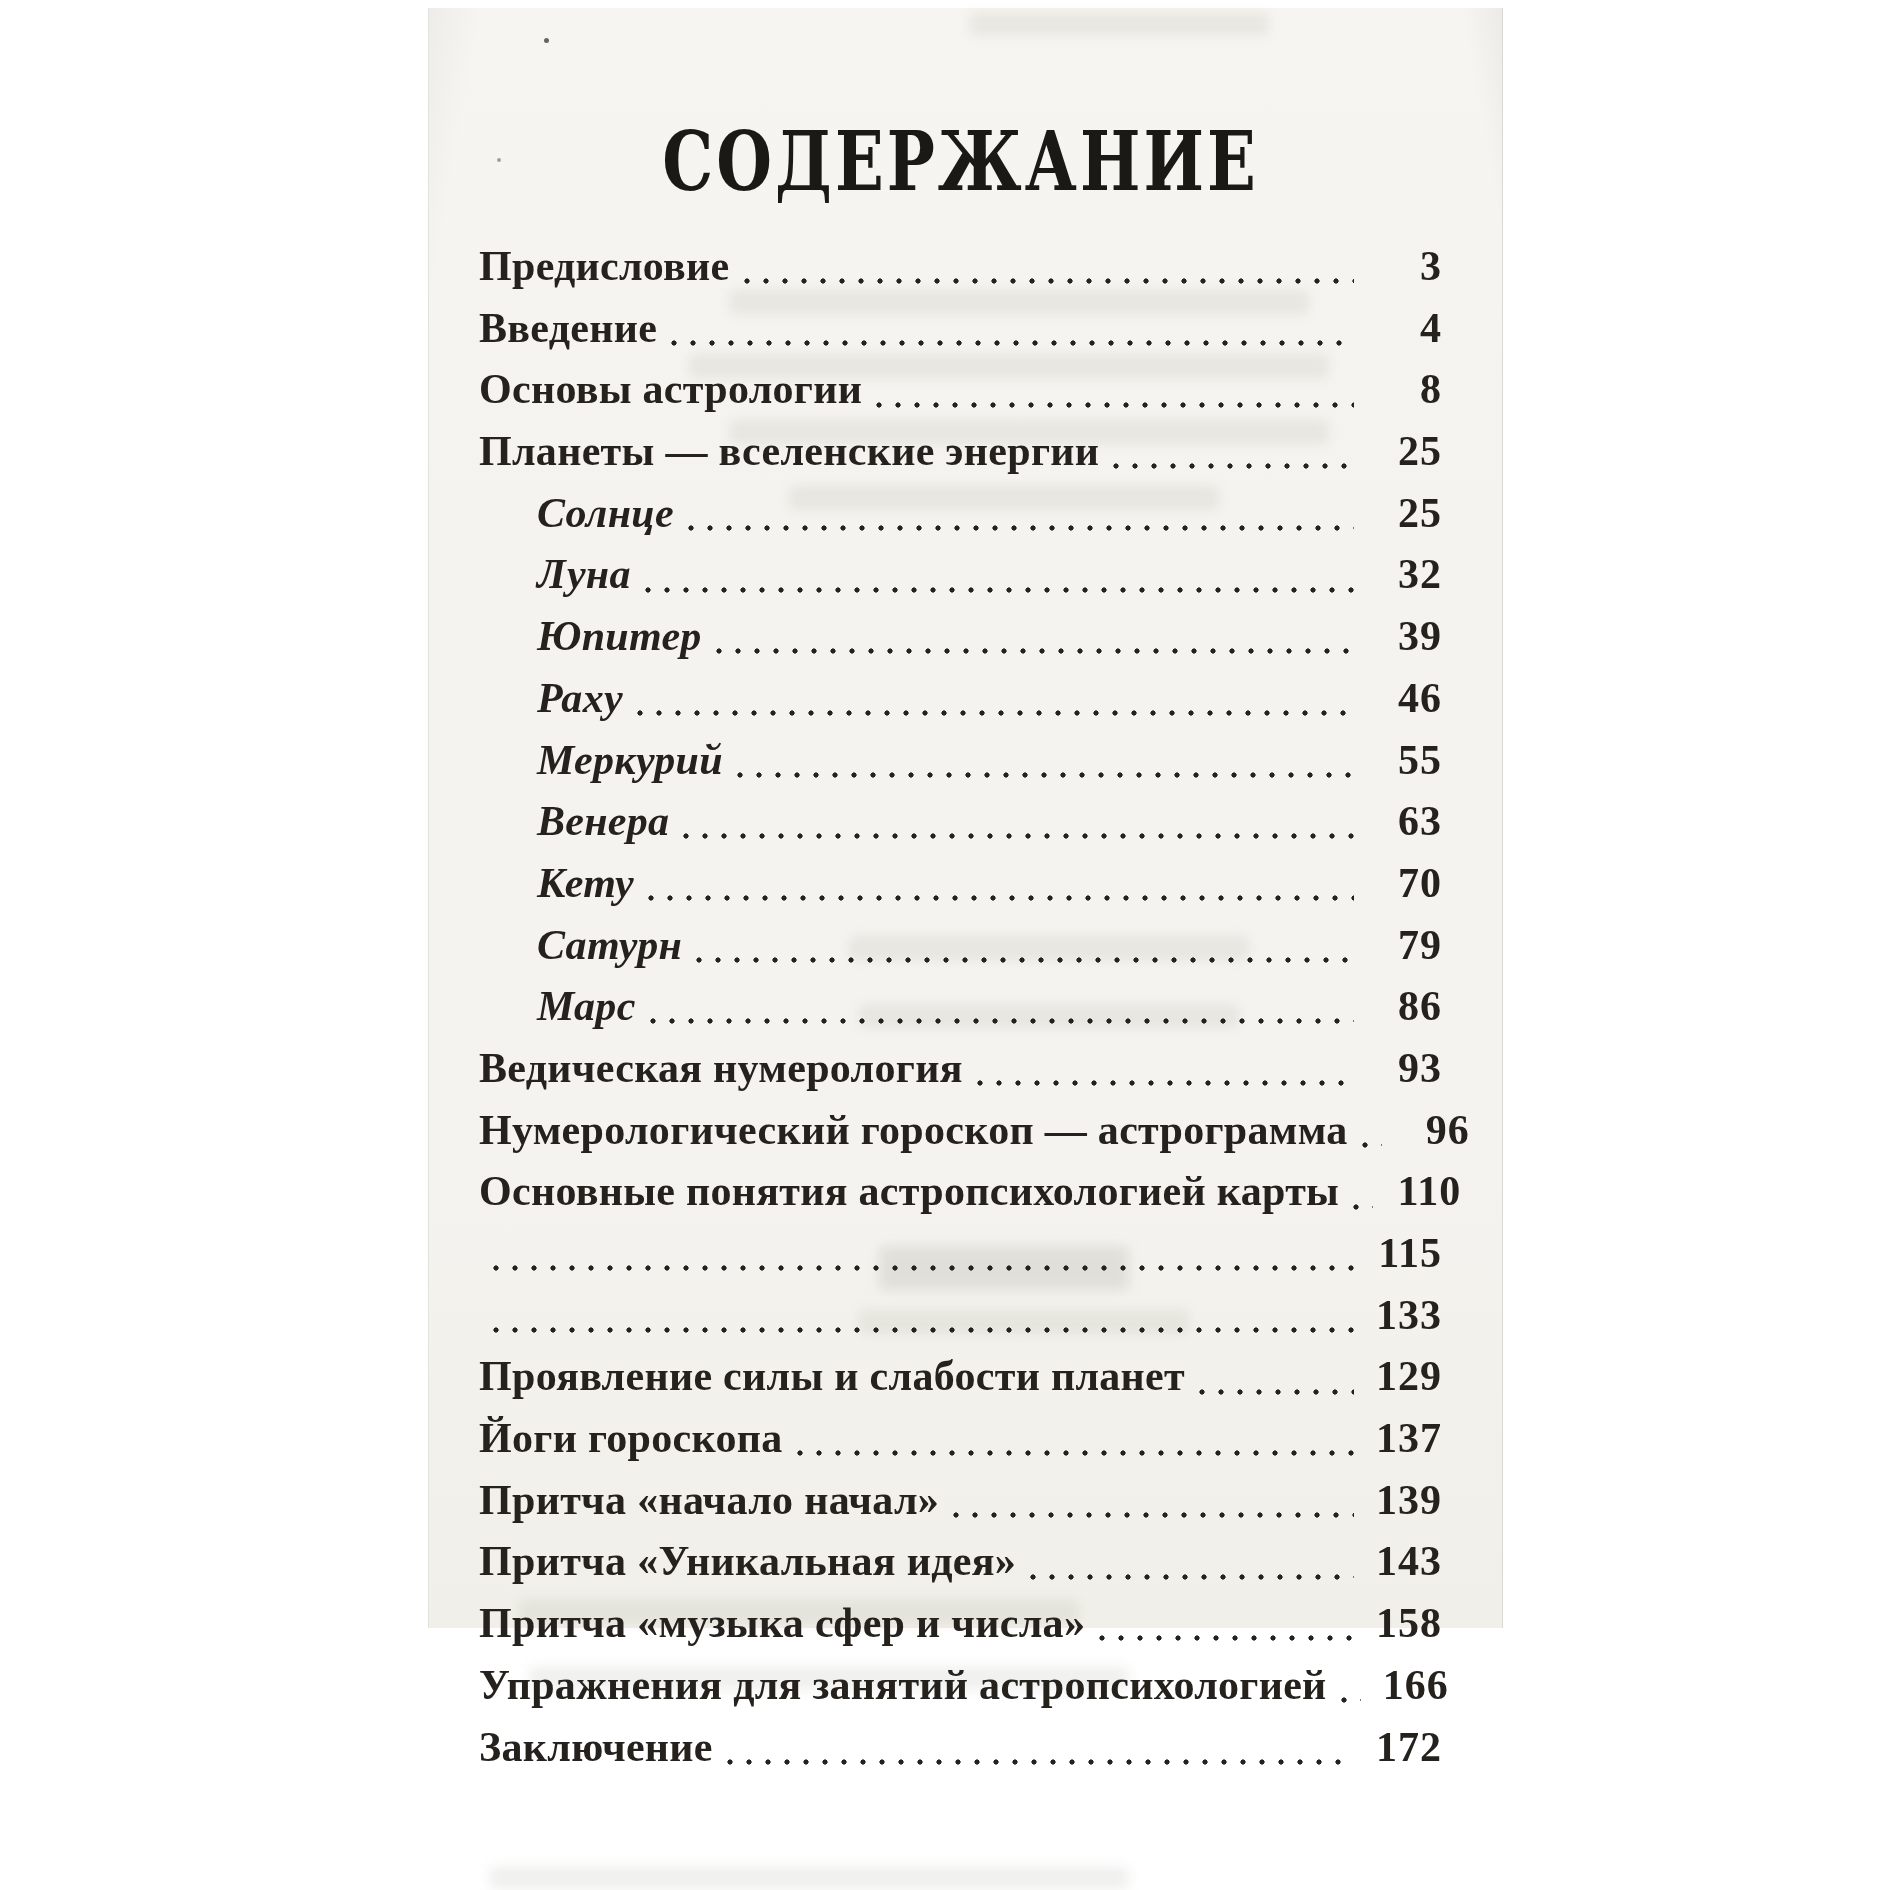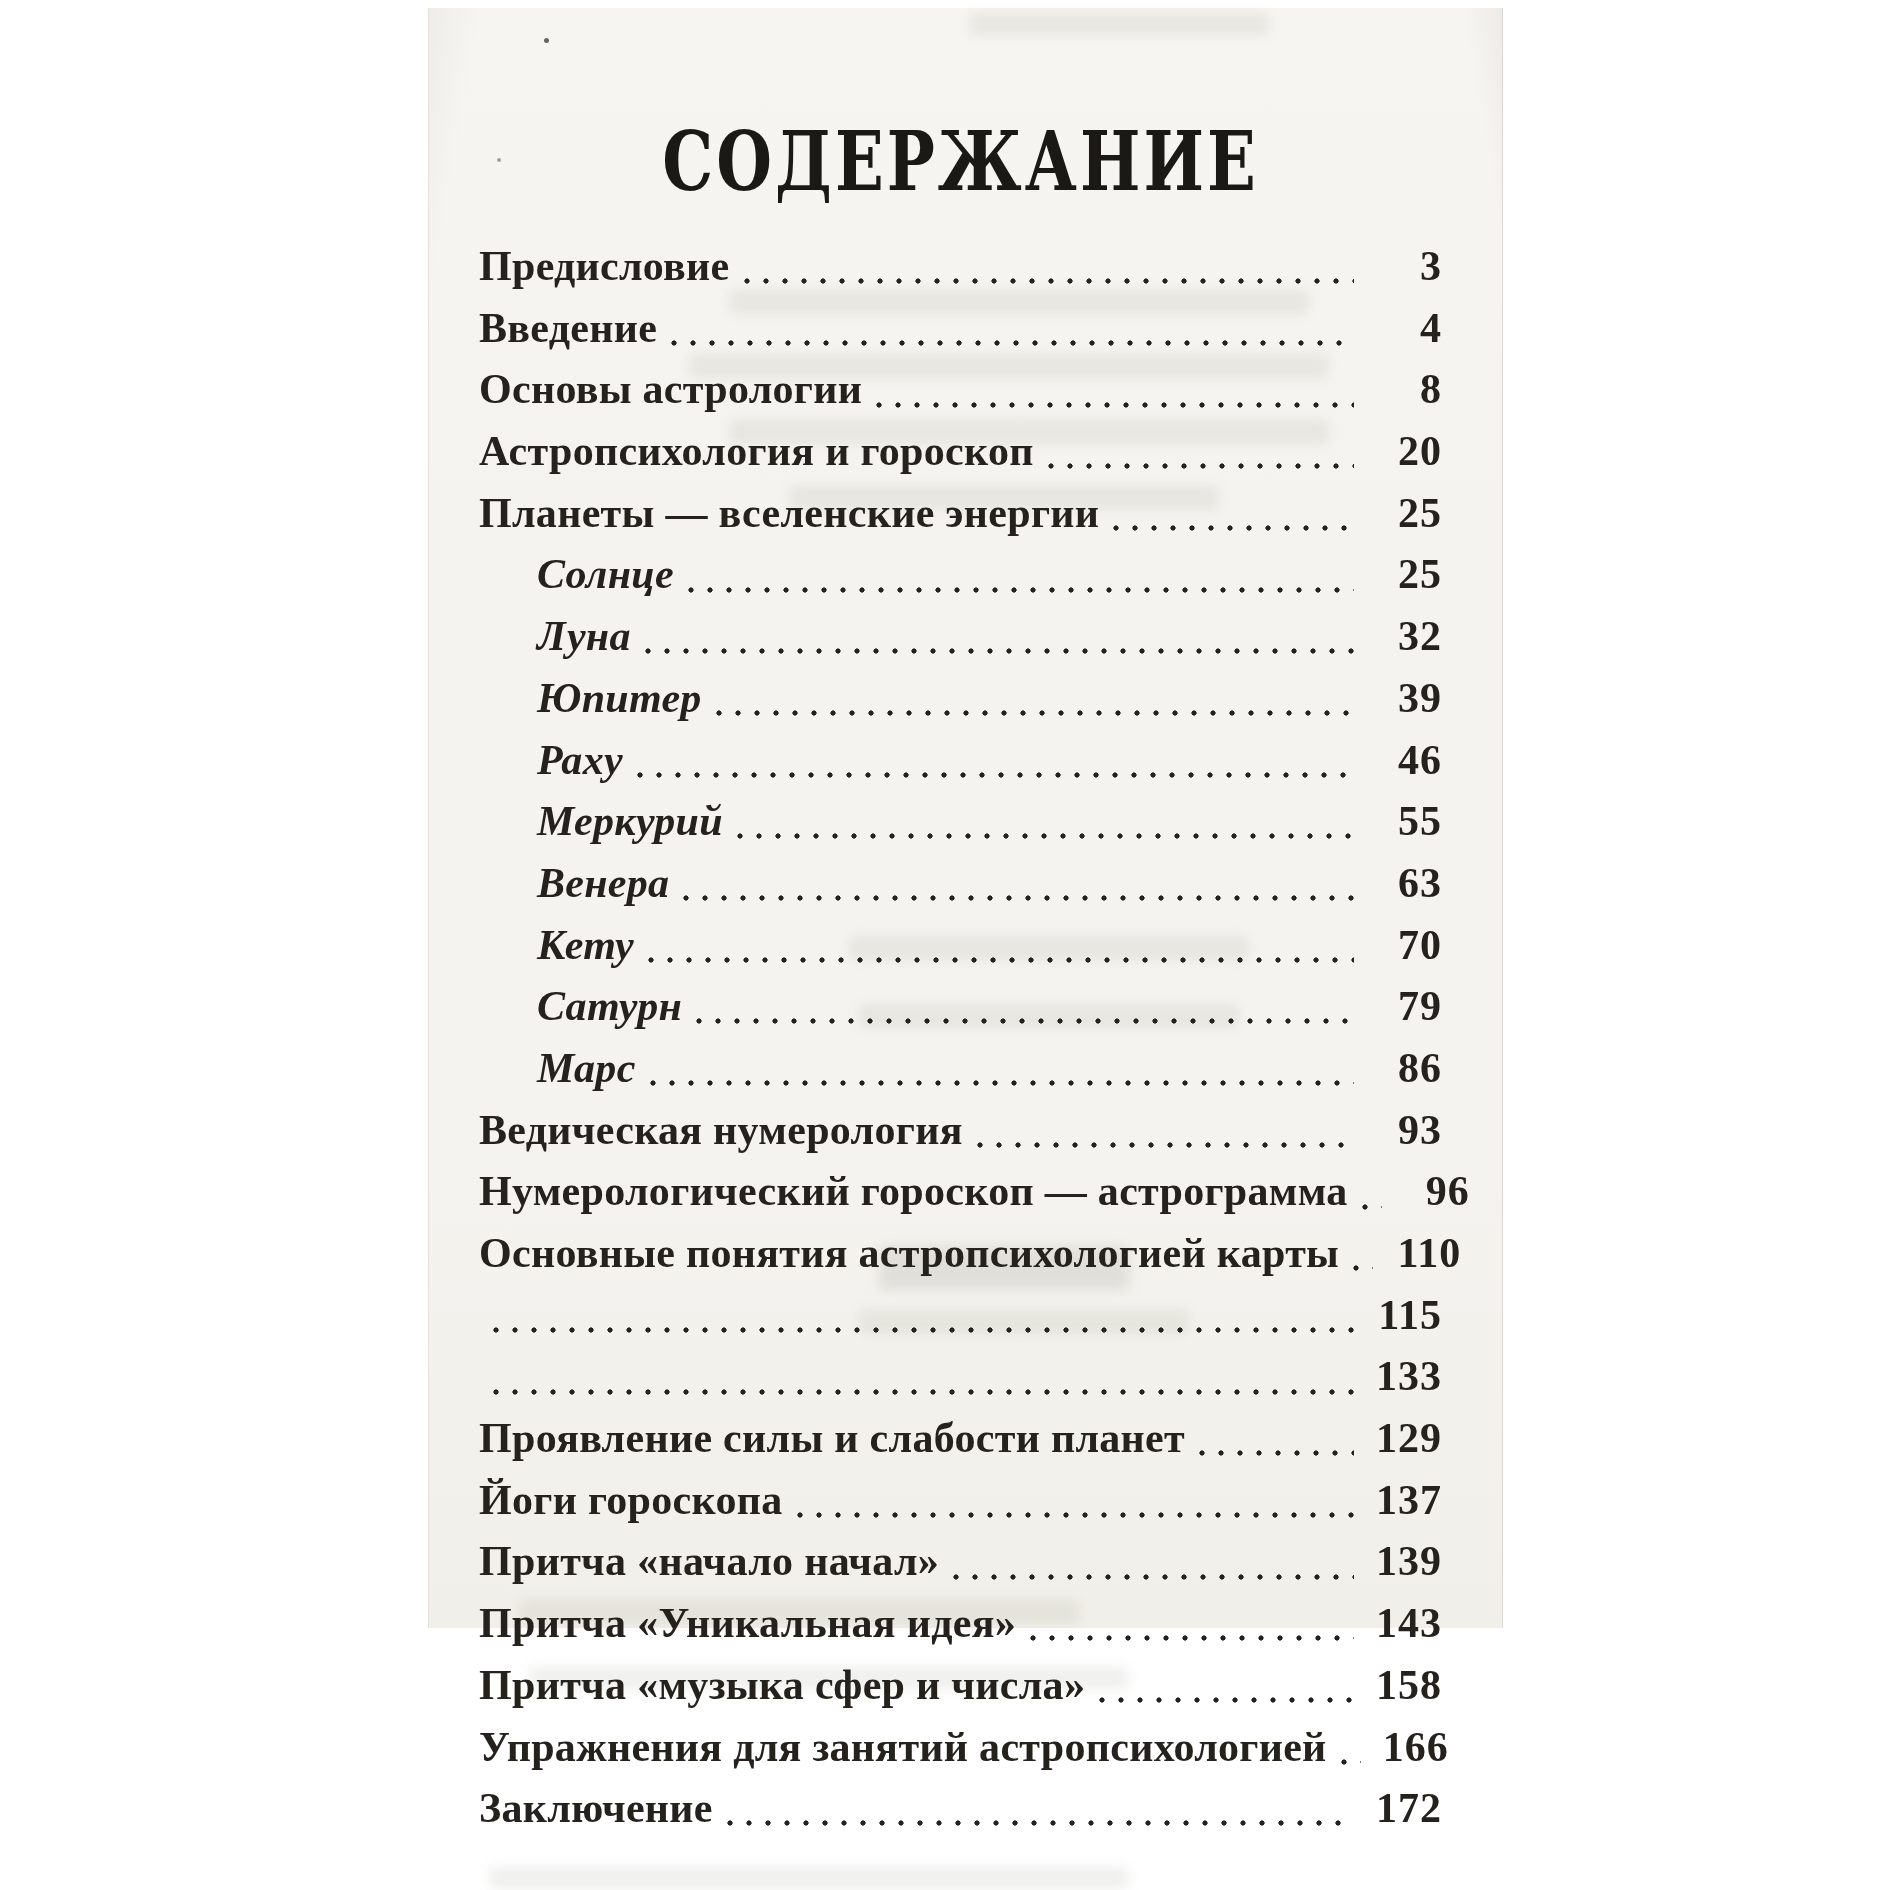--- a/index.html
+++ b/index.html
@@ -127,25 +127,20 @@
           <span class="label">Введение</span>
           <span class="leader"></span>
           <span class="num">4</span>
         </div>
         <div class="toc-row">
           <span class="label">Основы астрологии</span>
           <span class="leader"></span>
           <span class="num">8</span>
         </div>
         <div class="toc-row">
-          <span class="label">Астропсихология и гороскоп</span>
-          <span class="leader"></span>
-          <span class="num">20</span>
-        </div>
-        <div class="toc-row">
           <span class="label">Планеты — вселенские энергии</span>
           <span class="leader"></span>
           <span class="num">25</span>
         </div>
         <div class="toc-row sub">
           <span class="label">Солнце</span>
           <span class="leader"></span>
           <span class="num">25</span>
         </div>
         <div class="toc-row sub">

